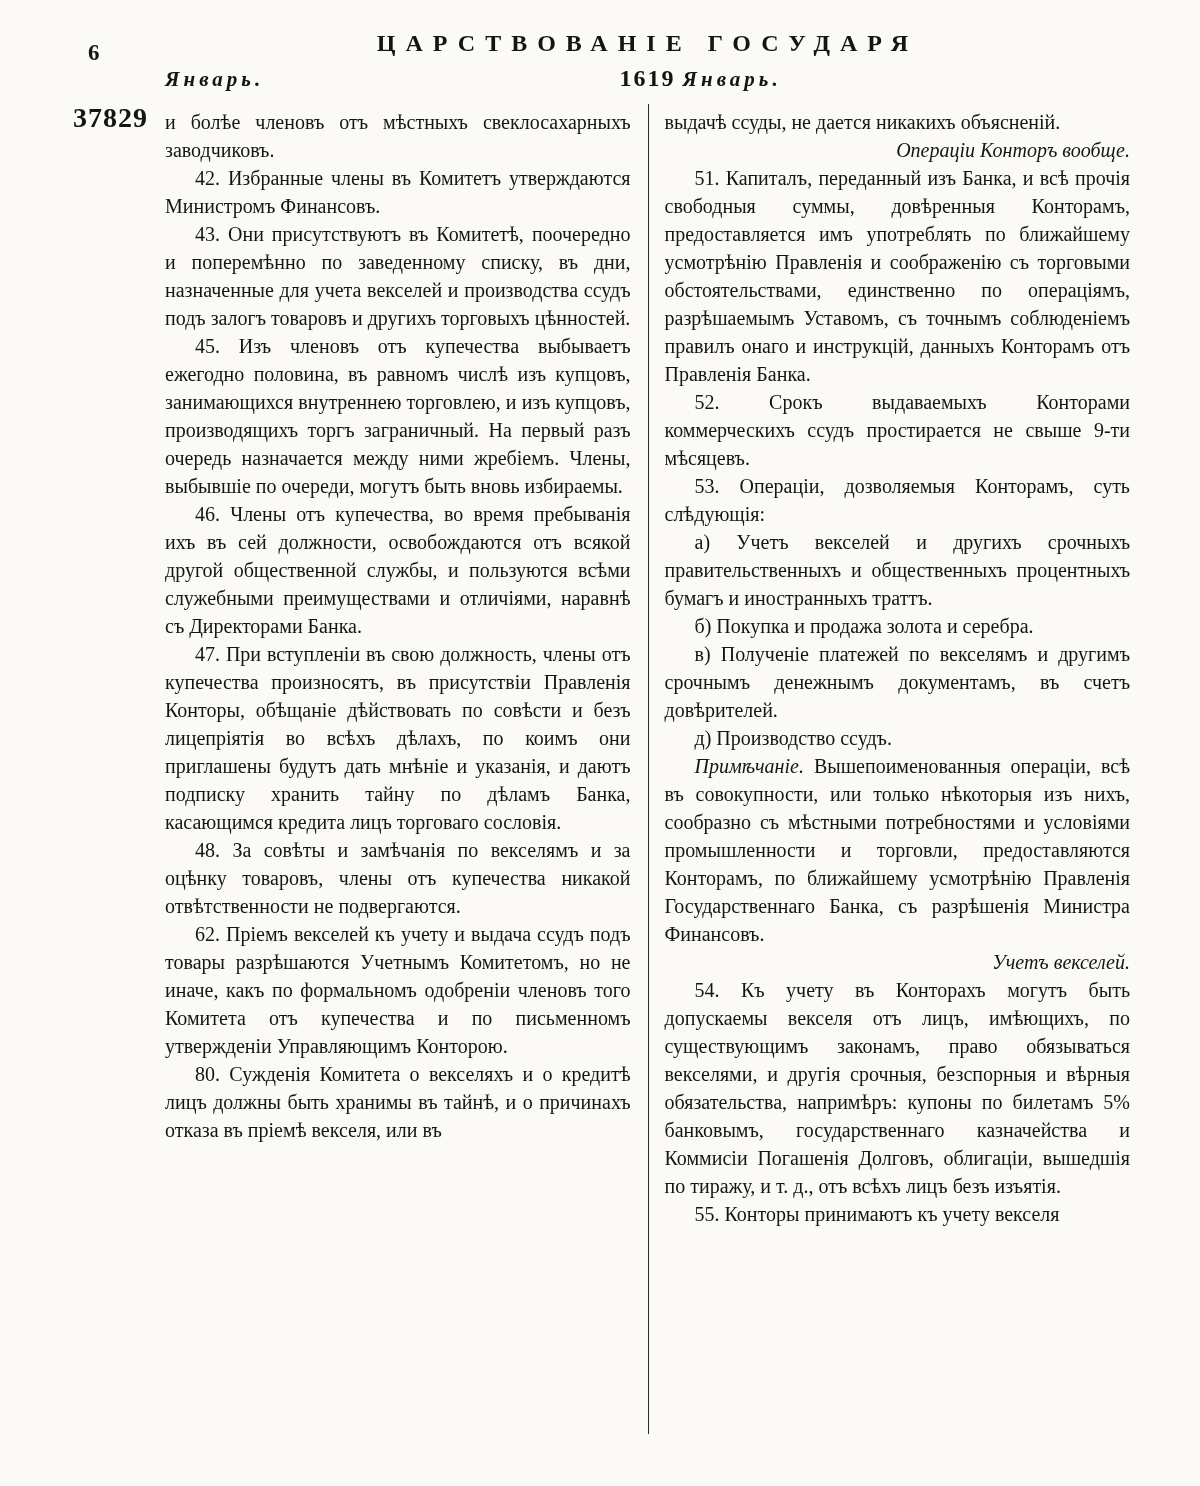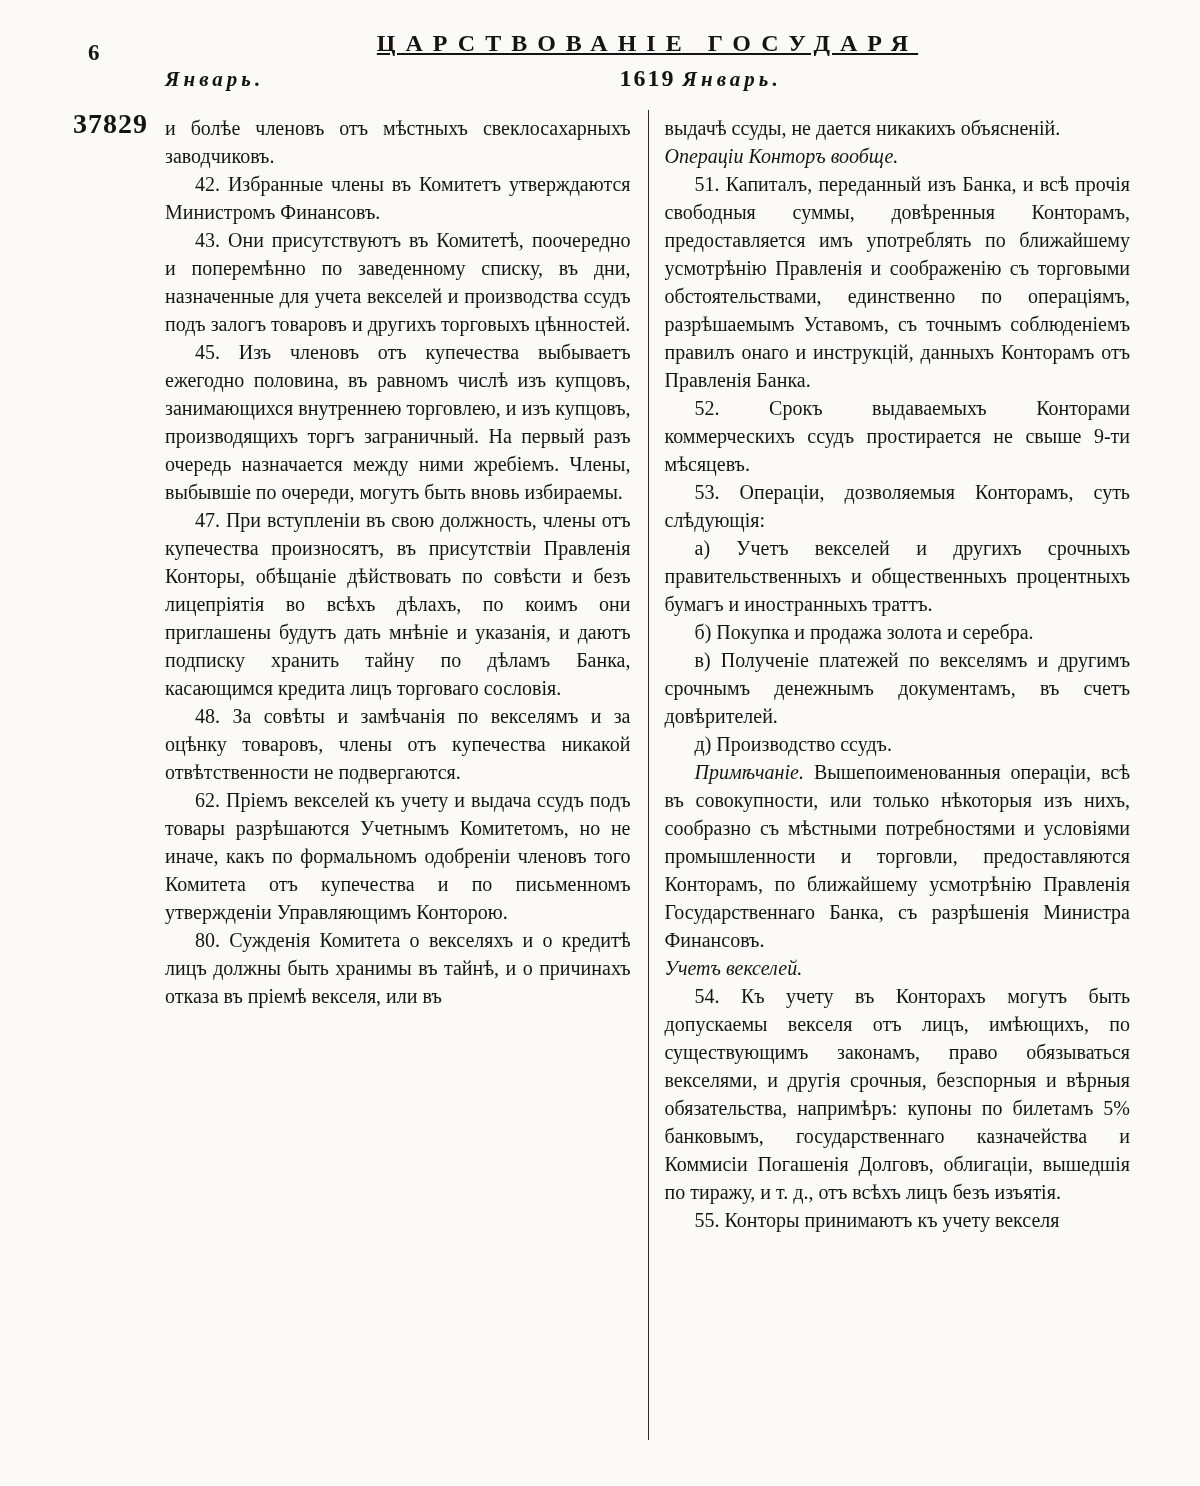--- a/index.html
+++ b/index.html
@@ -25,21 +25,20 @@
     top: 40px;
     font-size: 23px;
     font-weight: bold;
   }
   .running-title {
     text-align: center;
     font-weight: bold;
     font-size: 24px;
     letter-spacing: 10px;
     white-space: nowrap;
-    text-decoration: underline;
   }
   .subheader {
     display: grid;
     grid-template-columns: 1fr 70px 1fr;
     align-items: baseline;
     margin-top: 8px;
   }
   .subheader .month {
     text-align: left;
     font-style: italic;
@@ -48,21 +47,21 @@
     letter-spacing: 4px;
   }
   .subheader .year {
     text-align: center;
     font-weight: bold;
     font-size: 24px;
     letter-spacing: 2px;
   }
   .columns {
     position: relative;
-    margin-top: 22px;
+    margin-top: 16px;
     display: grid;
     grid-template-columns: 1fr 1fr;
     column-gap: 34px;
     min-height: 1330px;
   }
   .divider {
     position: absolute;
     left: 50%;
     top: -4px;
     bottom: 4px;
@@ -79,21 +78,21 @@
   }
   .col {
     font-size: 20px;
     line-height: 28px;
     text-align: justify;
   }
   .col p { margin: 0; }
   .col p.para { text-indent: 30px; }
   .col p.para.no-indent { text-indent: 0; }
   .col p.col-heading {
-    text-align: left;
+    text-align: right;
     text-indent: 0;
     font-style: italic;
   }
 </style>
 </head>
 <body>
 
 <div class="page">
   <span class="page-num">6</span>
 
@@ -105,20 +104,21 @@
     <span class="month">Январь.</span>
   </div>
 
   <div class="columns">
     <div class="act-number">37829</div>
     <div class="col">
         <p class="para no-indent">и болѣе членовъ отъ мѣстныхъ свеклосахарныхъ заводчиковъ.</p>
         <p class="para">42. Избранные члены въ Комитетъ утверждаются Министромъ Финансовъ.</p>
         <p class="para">43. Они присутствуютъ въ Комитетѣ, поочередно и поперемѣнно по заведенному списку, въ дни, назначенные для учета векселей и производства ссудъ подъ залогъ товаровъ и другихъ торговыхъ цѣнностей.</p>
         <p class="para">45. Изъ членовъ отъ купечества выбываетъ ежегодно половина, въ равномъ числѣ изъ купцовъ, занимающихся внутреннею торговлею, и изъ купцовъ, производящихъ торгъ заграничный. На первый разъ очередь назначается между ними жребіемъ. Члены, выбывшіе по очереди, могутъ быть вновь избираемы.</p>
+        <p class="para">46. Члены отъ купечества, во время пребыванія ихъ въ сей должности, освобождаются отъ всякой другой общественной службы, и пользуются всѣми служебными преимуществами и отличіями, наравнѣ съ Директорами Банка.</p>
         <p class="para">47. При вступленіи въ свою должность, члены отъ купечества произносятъ, въ присутствіи Правленія Конторы, обѣщаніе дѣйствовать по совѣсти и безъ лицепріятія во всѣхъ дѣлахъ, по коимъ они приглашены будутъ дать мнѣніе и указанія, и даютъ подписку хранить тайну по дѣламъ Банка, касающимся кредита лицъ торговаго сословія.</p>
         <p class="para">48. За совѣты и замѣчанія по векселямъ и за оцѣнку товаровъ, члены отъ купечества никакой отвѣтственности не подвергаются.</p>
         <p class="para">62. Пріемъ векселей къ учету и выдача ссудъ подъ товары разрѣшаются Учетнымъ Комитетомъ, но не иначе, какъ по формальномъ одобреніи членовъ того Комитета отъ купечества и по письменномъ утвержденіи Управляющимъ Конторою.</p>
         <p class="para">80. Сужденія Комитета о векселяхъ и о кредитѣ лицъ должны быть хранимы въ тайнѣ, и о причинахъ отказа въ пріемѣ векселя, или въ</p>
       </div>
     <div class="divider"></div>
     <div class="col">
         <p class="para no-indent">выдачѣ ссуды, не дается никакихъ объясненій.</p>
         <p class="col-heading">Операціи Конторъ вообще.</p>
         <p class="para">51. Капиталъ, переданный изъ Банка, и всѣ прочія свободныя суммы, довѣренныя Конторамъ, предоставляется имъ употреблять по ближайшему усмотрѣнію Правленія и соображенію съ торговыми обстоятельствами, единственно по операціямъ, разрѣшаемымъ Уставомъ, съ точнымъ соблюденіемъ правилъ онаго и инструкцій, данныхъ Конторамъ отъ Правленія Банка.</p>

